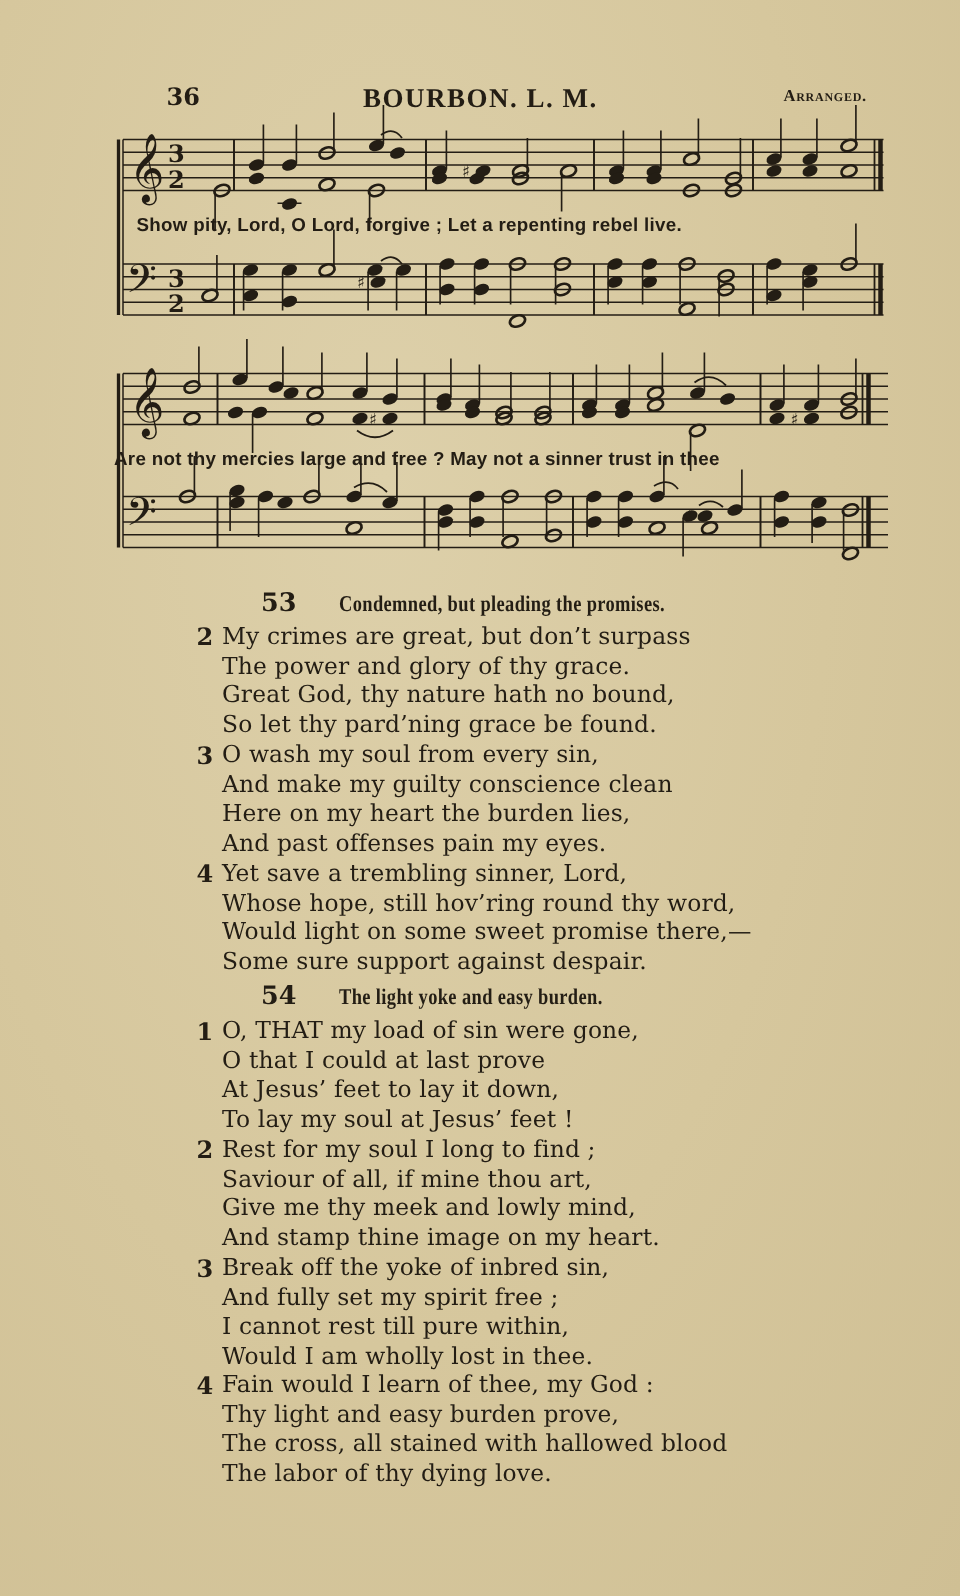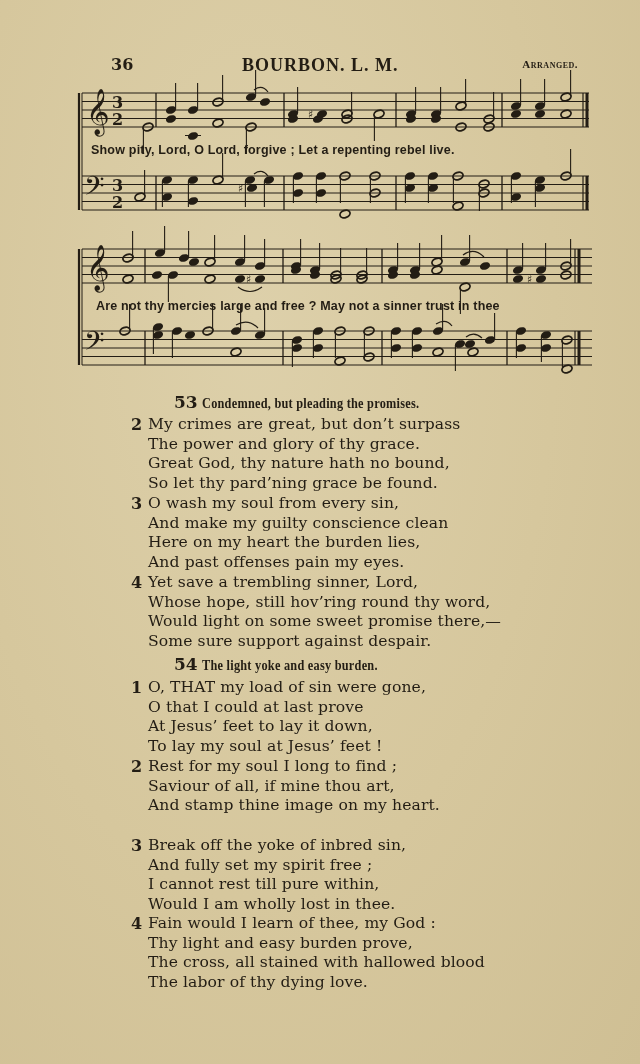--- a/index.html
+++ b/index.html
@@ -32,21 +32,21 @@
       position: absolute;
       font-family: Liberation Sans, sans-serif; font-weight: bold; font-size: 12.5px;
       white-space: nowrap; letter-spacing: 0.2px;
     }
     .hymn-heading {
       position: absolute; left: 174px;
       white-space: nowrap;
     }
     .hymn-num {
       font-family: "DejaVu Serif", serif; font-weight: bold; font-size: 17px;
-      margin-right: 4px;
+      margin-right: 28px;
     }
     .hymn-sub {
       font-family: "Liberation Serif", serif; font-size: 15px;
       transform: scaleX(0.82); display: inline-block; transform-origin: left center;
       font-weight: bold; letter-spacing: 0.3px;
     }
     .stanza { position: absolute; left: 131px; }
     .stanza .snum {
       position: absolute; left: 0; top: 0;
       font-family: "DejaVu Serif", serif; font-weight: bold; font-size: 16px;
@@ -332,21 +332,21 @@
     <path d="M254 90 Q262 84 268 92" fill="none" stroke="#231d14" stroke-width="1.2"></path>
     <path d="M254 174 Q262 168 268 176" fill="none" stroke="#231d14" stroke-width="1.2"></path>
     <path d="M238 287 Q250 296 262 287" fill="none" stroke="#231d14" stroke-width="1.2"></path>
     <path d="M463 255 Q474 247 484 257" fill="none" stroke="#231d14" stroke-width="1.2"></path>
     <path d="M236 325 Q248 318 258 328" fill="none" stroke="#231d14" stroke-width="1.2"></path>
     <path d="M436 324 Q446 318 452 326" fill="none" stroke="#231d14" stroke-width="1.2"></path>
     <path d="M466 337 Q474 331 482 338" fill="none" stroke="#231d14" stroke-width="1.2"></path>
   </svg>
 
 <div class="lyric" style="left:91px; top:143px;">Show pity, Lord, O Lord, forgive ; Let a repenting rebel live.</div>
-<div class="lyric" style="left:96px; top:299px;">Are not thy mercies large and free ? May not a sinner trust in thee</div>
+<div class="lyric" style="left:76px; top:299px;">Are not thy mercies large and free ? May not a sinner trust in thee</div>
 
 <div class="hymn-heading" style="top:392px;">
   <span class="hymn-num">53</span><span class="hymn-sub">Condemned, but pleading the promises.</span>
 </div>
 
 <div class="stanza" style="top:415px;">
   <span class="snum">2</span>
   <div class="line">My crimes are great, but don’t surpass</div>
   <div class="line">The power and glory of thy grace.</div>
   <div class="line">Great God, thy nature hath no bound,</div>
@@ -378,20 +378,21 @@
   <div class="line">O, THAT my load of sin were gone,</div>
   <div class="line">O that I could at last prove</div>
   <div class="line">At Jesus’ feet to lay it down,</div>
   <div class="line">To lay my soul at Jesus’ feet !</div>
 </div>
 
 <div class="stanza" style="top:757px;">
   <span class="snum">2</span>
   <div class="line">Rest for my soul I long to find ;</div>
   <div class="line">Saviour of all, if mine thou art,</div>
+  <div class="line">Give me thy meek and lowly mind,</div>
   <div class="line">And stamp thine image on my heart.</div>
 </div>
 
 <div class="stanza" style="top:836px;">
   <span class="snum">3</span>
   <div class="line">Break off the yoke of inbred sin,</div>
   <div class="line">And fully set my spirit free ;</div>
   <div class="line">I cannot rest till pure within,</div>
   <div class="line">Would I am wholly lost in thee.</div>
 </div>

